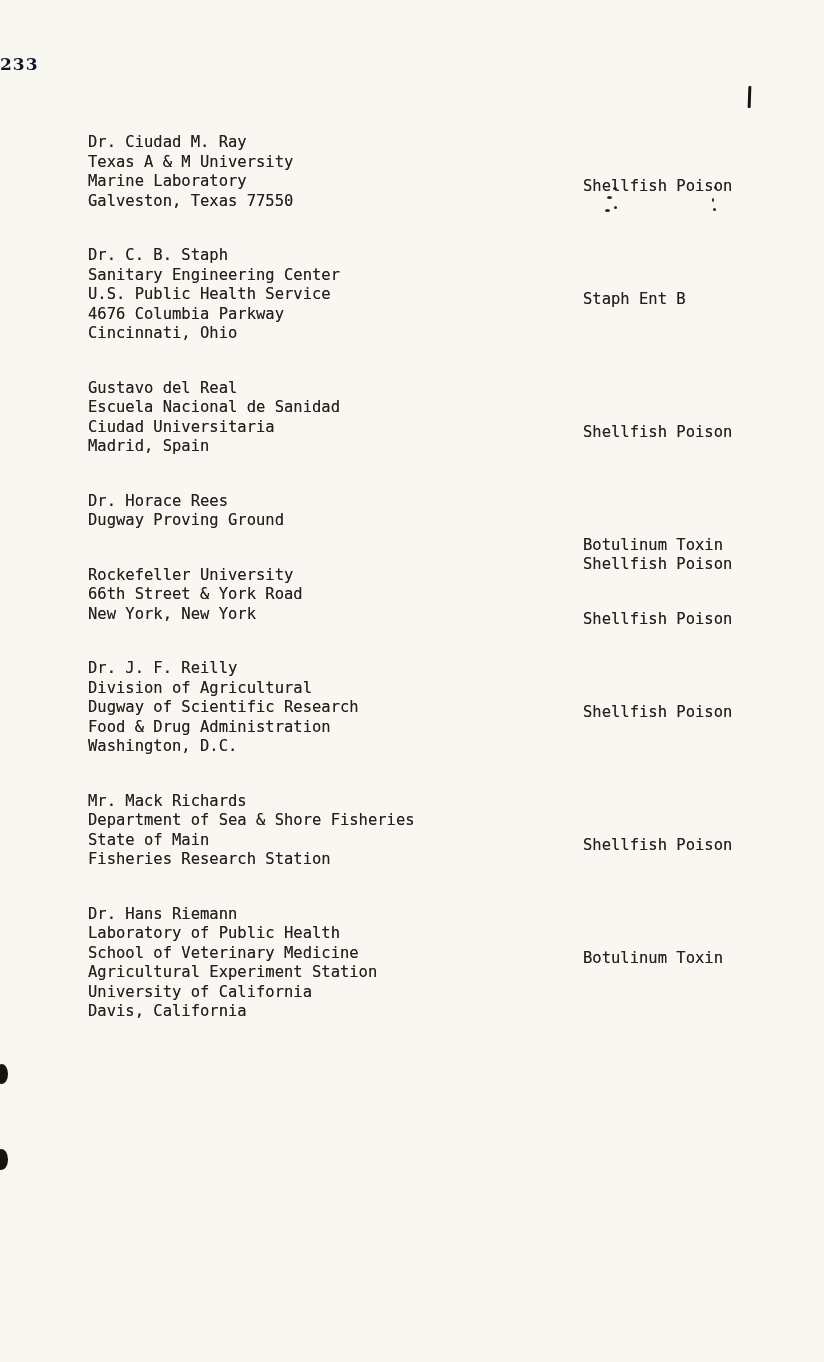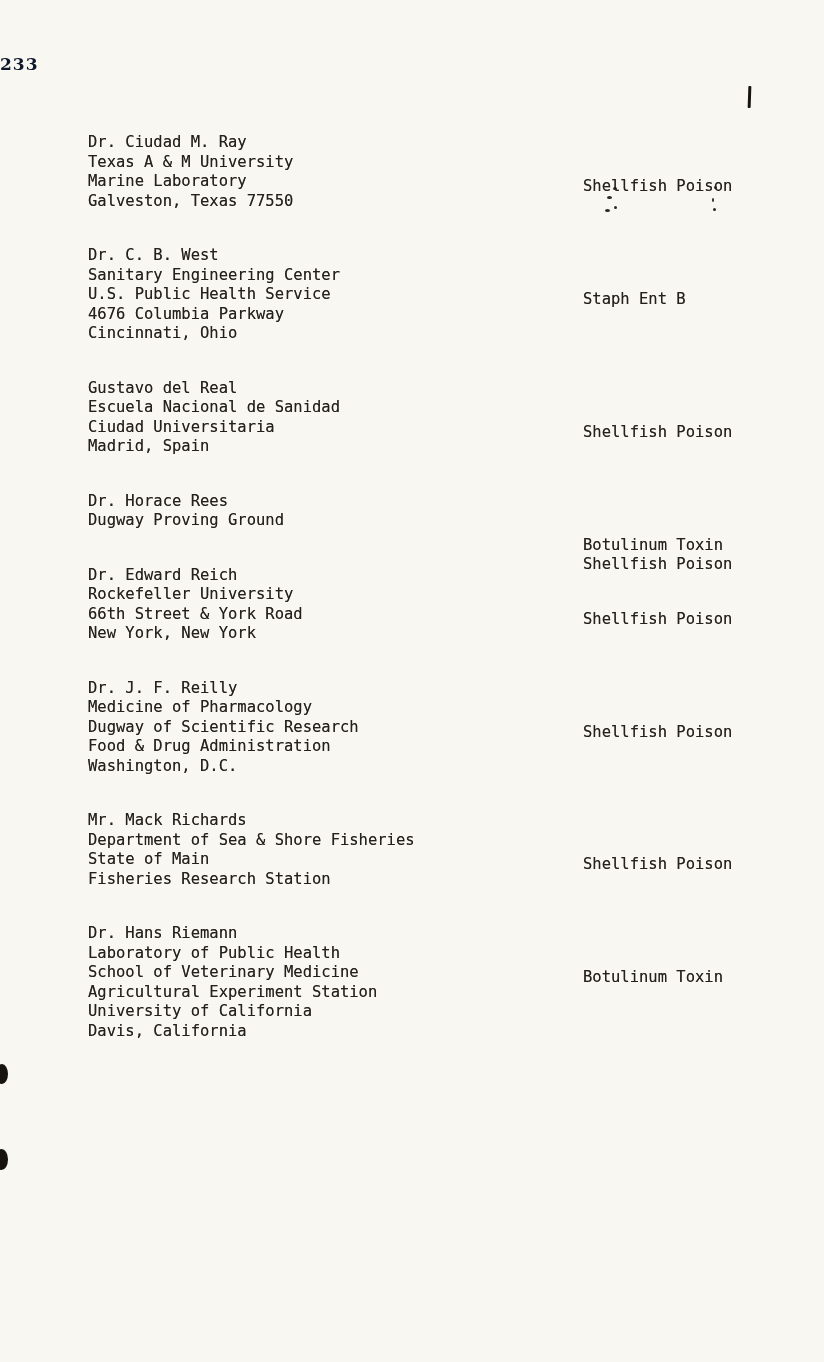--- a/index.html
+++ b/index.html
@@ -113,21 +113,21 @@
           <div class="line">Dr. Ciudad M. Ray</div>
           <div class="line">Texas A &amp; M University</div>
           <div class="line">Marine Laboratory</div>
           <div class="line">Galveston, Texas 77550</div>
         </div>
       <div class="topics"><div class="topic">Shellfish Poison</div></div>
     </div>
 
     <div class="entry">
       <div class="addr">
-          <div class="line">Dr. C. B. West</div>
+          <div class="line">Dr. C. B. Staph</div>
           <div class="line">Sanitary Engineering Center</div>
           <div class="line">U.S. Public Health Service</div>
           <div class="line">4676 Columbia Parkway</div>
           <div class="line">Cincinnati, Ohio</div>
         </div>
       <div class="topics"><div class="topic">Staph Ent B</div></div>
     </div>
 
     <div class="entry">
       <div class="addr">
@@ -142,32 +142,31 @@
     <div class="entry">
       <div class="addr">
           <div class="line">Dr. Horace Rees</div>
           <div class="line">Dugway Proving Ground</div>
         </div>
       <div class="topics"><div class="topic">Botulinum Toxin</div><div class="topic">Shellfish Poison</div></div>
     </div>
 
     <div class="entry">
       <div class="addr">
-          <div class="line">Dr. Edward Reich</div>
           <div class="line">Rockefeller University</div>
           <div class="line">66th Street &amp; York Road</div>
           <div class="line">New York, New York</div>
         </div>
       <div class="topics"><div class="topic">Shellfish Poison</div></div>
     </div>
 
     <div class="entry">
       <div class="addr">
           <div class="line">Dr. J. F. Reilly</div>
-          <div class="line">Medicine of Pharmacology</div>
+          <div class="line">Division of Agricultural</div>
           <div class="line">Dugway of Scientific Research</div>
           <div class="line">Food &amp; Drug Administration</div>
           <div class="line">Washington, D.C.</div>
         </div>
       <div class="topics"><div class="topic">Shellfish Poison</div></div>
     </div>
 
     <div class="entry">
       <div class="addr">
           <div class="line">Mr. Mack Richards</div>

